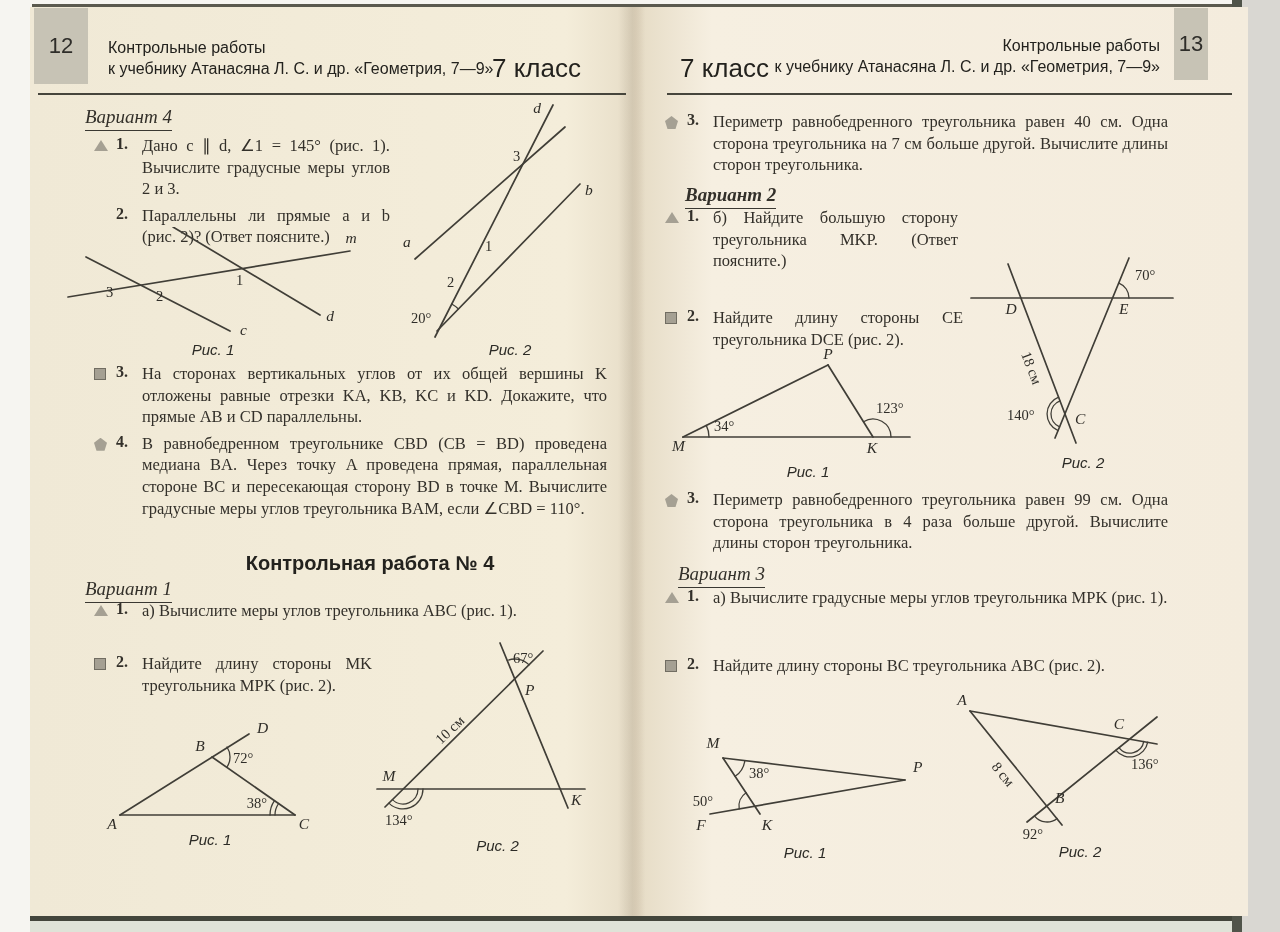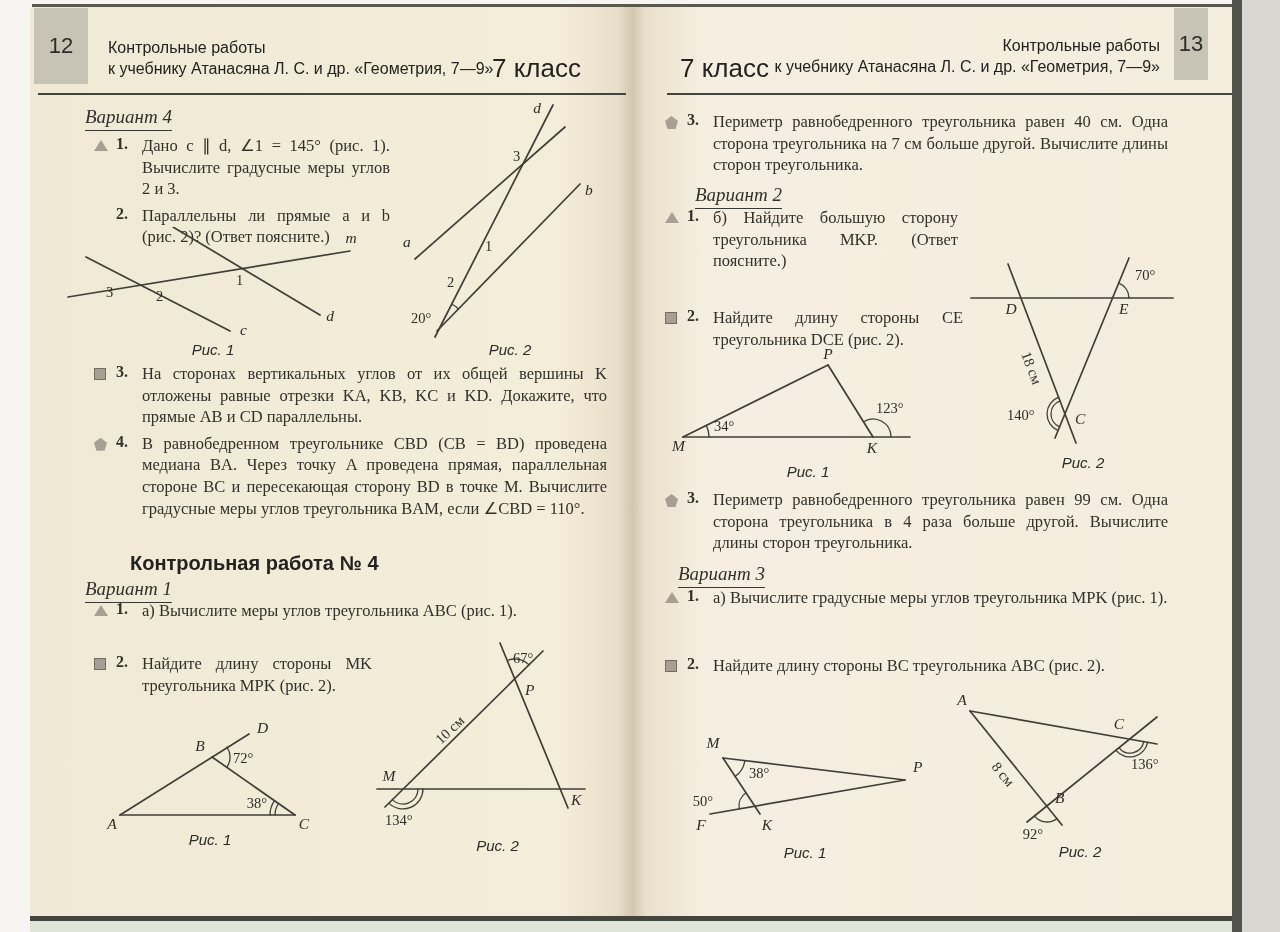--- a/index.html
+++ b/index.html
@@ -5,21 +5,21 @@
   html,body{margin:0;padding:0;}
   body{width:1280px;height:932px;position:relative;overflow:hidden;
        background:#f6f5f1;font-family:"Liberation Serif",serif;color:#33302a;}
   .edge-top{position:absolute;left:32px;top:4px;width:1202px;height:3px;background:#5a594e;}
   .edge-right-dark{position:absolute;left:1232px;top:0;width:10px;height:932px;background:#50544a;}
   .edge-right-gray{position:absolute;left:1242px;top:0;width:38px;height:932px;background:#d9d7d2;}
   .edge-bottom{position:absolute;left:30px;top:916px;width:1202px;height:5px;background:#43463c;}
   .edge-below{position:absolute;left:30px;top:921px;width:1202px;height:11px;background:#dfe3d8;}
 
   .book{position:absolute;left:30px;top:7px;width:1202px;height:909px;
-        background:linear-gradient(90deg,#f0e9d6 0%,#f4edda 44%,#e6dcc6 50%,#f6efe1 56%,#f4ecdd 100%);}
+        background:linear-gradient(90deg,#f0e9d6 0%,#f4edda 44%,#e6dcc6 50%,#f6efe1 56%,#f4ecdd 100%);padding-left:16px;}
   .spine{position:absolute;left:588px;top:0;width:34px;height:100%;
         background:linear-gradient(90deg,rgba(0,0,0,0) 0%,rgba(105,88,66,0.16) 42%,rgba(150,130,105,0.20) 52%,rgba(255,255,255,0) 80%);}
 
   .page{position:absolute;top:0;height:100%;}
   .page-left{left:0;width:600px;}
   .page-right{left:615px;width:592px;}
 
   .pagenum{position:absolute;background:#c7c3b5;color:#2e2d29;
            font:22px "Liberation Sans",sans-serif;display:flex;align-items:center;justify-content:center;}
   .pn-l{left:4px;top:1px;width:54px;height:76px;}
@@ -122,21 +122,21 @@
         <span class="pnum">3.</span>
         <span class="ptext">На сторонах вертикальных углов от их общей вершины K отложены равные отрезки KA, KB, KC и KD. Докажите, что прямые AB и CD параллельны.</span>
       </div>
       <div class="prob">
         <span class="picon icon-pent"></span>
         <span class="pnum">4.</span>
         <span class="ptext">В равнобедренном треугольнике CBD (CB = BD) проведена медиана BA. Через точку A проведена прямая, параллельная стороне BC и пересекающая сторону BD в точке M. Вычислите градусные меры углов треугольника BAM, если ∠CBD = 110°.</span>
       </div>
     </div>
 
-    <div class="krtitle" style="left:100px;top:545px;width:480px;text-align:left;">Контрольная работа № 4</div>
+    <div class="krtitle" style="left:100px;top:545px;width:480px;text-align:center;">Контрольная работа № 4</div>
     <div class="vtitle" style="left:55px;top:571px;">Вариант 1</div>
 
     <div class="pblock" style="left:112px;top:593px;width:462px;">
       <div class="prob">
         <span class="picon icon-tri"></span>
         <span class="pnum">1.</span>
         <span class="ptext">а) Вычислите меры углов треугольника ABC (рис. 1).</span>
       </div>
     </div>
 
@@ -195,21 +195,21 @@
     <div class="hdr-rule" style="left:22px;top:86px;width:565px;"></div>
 
     <div class="pblock" style="left:68px;top:104px;width:455px;">
       <div class="prob">
         <span class="picon icon-pent"></span>
         <span class="pnum">3.</span>
         <span class="ptext">Периметр равнобедренного треугольника равен 40 см. Одна сторона треугольника на 7 см больше другой. Вычислите длины сторон треугольника.</span>
       </div>
     </div>
 
-    <div class="vtitle" style="left:50px;top:177px;">Вариант 2</div>
+    <div class="vtitle" style="left:40px;top:177px;font-weight:bold;">Вариант 2</div>
 
     <div class="pblock" style="left:68px;top:200px;width:455px;">
       <div class="prob">
         <span class="picon icon-tri"></span>
         <span class="pnum">1.</span>
         <span class="ptext" style="width:245px;">б) Найдите большую сторону треугольника MKP. (Ответ поясните.)</span>
       </div>
     </div>
 
     <div class="pblock" style="left:68px;top:300px;width:250px;">

